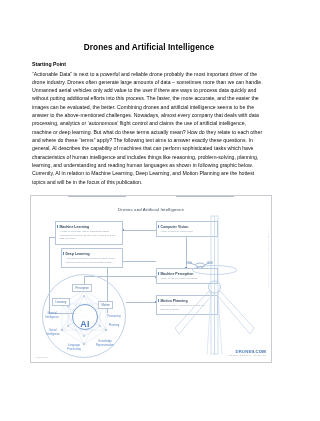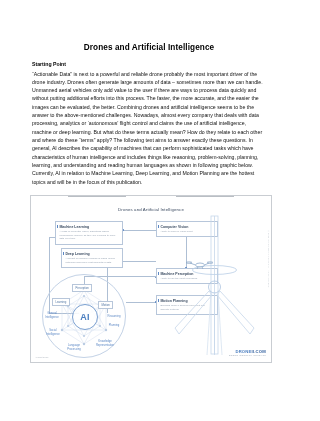--- a/index.html
+++ b/index.html
@@ -63,21 +63,21 @@
   .dot{position:absolute;width:1.6px;height:1.6px;background:#5b87c4;border-radius:50%;}
 
   
   .ai-wrap{position:absolute;left:11px;top:78px;width:84px;height:84px;}
   .ai-ring{
     position:absolute;inset:0;border:0.7px solid #c3d2e6;border-radius:50%;
   }
   .ai-core{
     position:absolute;left:50%;top:50%;width:24px;height:24px;margin:-12px 0 0 -12px;
     border:0.8px solid #7ba0d0;border-radius:50%;display:flex;
-    align-items:center;justify-content:center;background:rgba(255,255,255,.85);
+    align-items:flex-end;justify-content:center;background:rgba(255,255,255,.85);
   }
   .ai-core span{font-size:9px;font-weight:bold;color:#4c7fc0;letter-spacing:.3px;}
   .nlabel{
     position:absolute;font-size:2.7px;line-height:1.35;color:#5b87c4;
     text-align:center;white-space:pre-line;
   }
   .nbox{
     position:absolute;font-size:2.8px;color:#4f74a3;text-align:center;
     border:0.6px solid #b7c6da;background:#fff;padding:1.2px 2.4px;
     white-space:nowrap;

